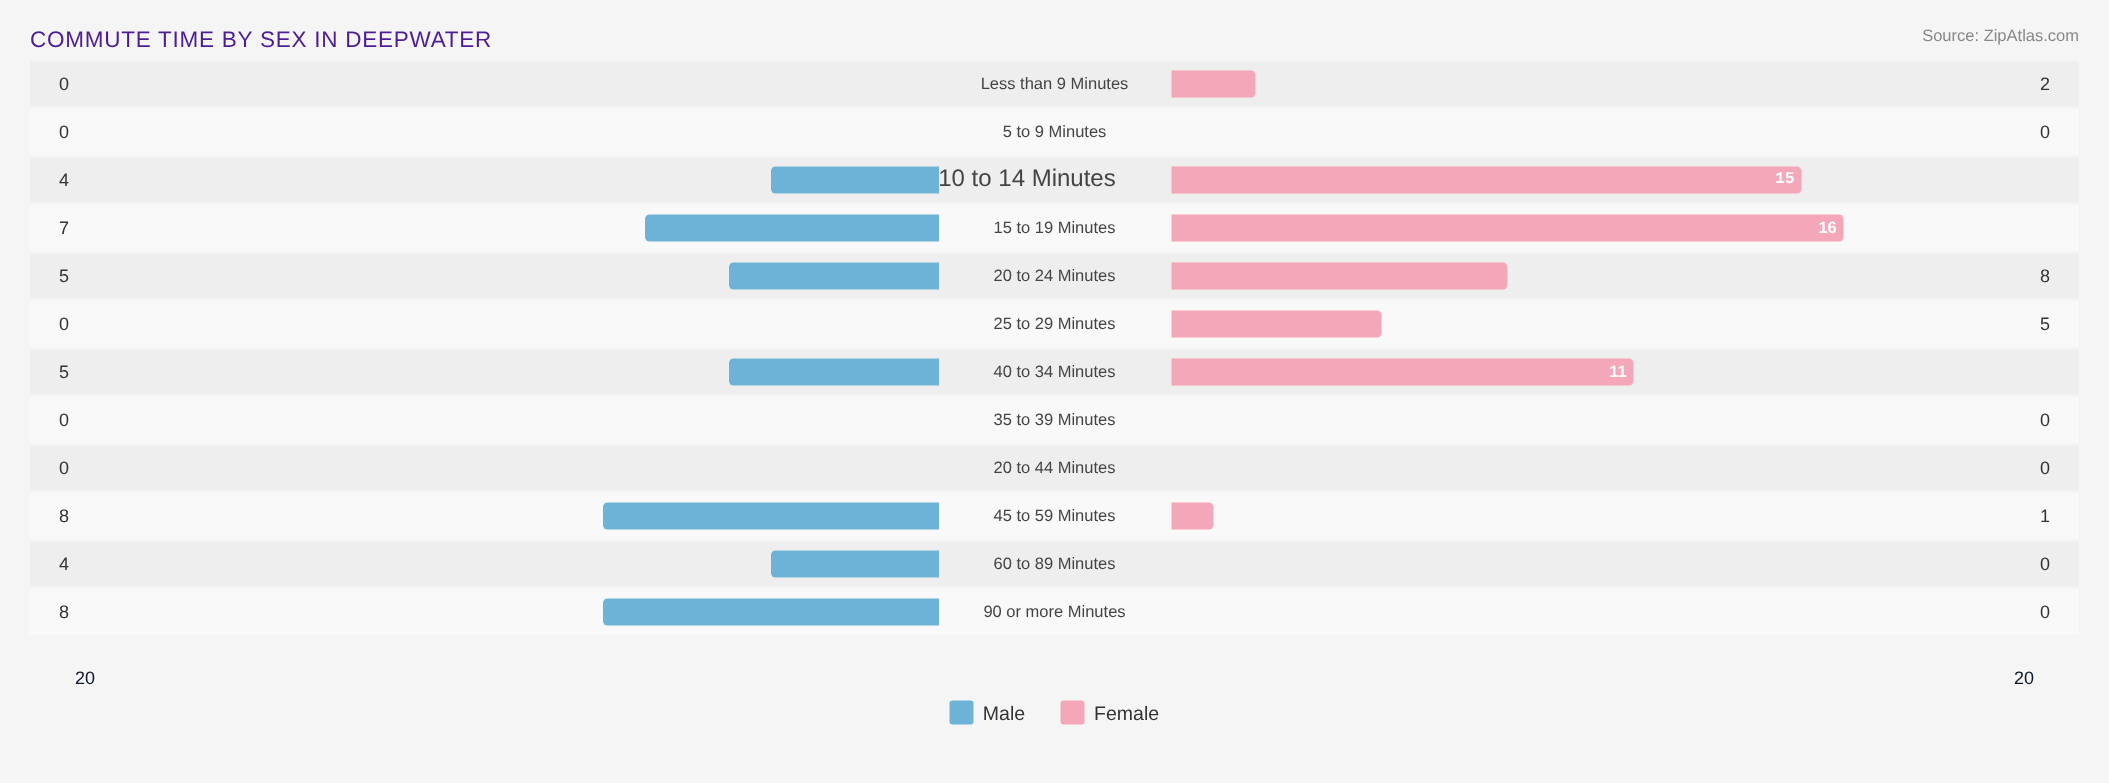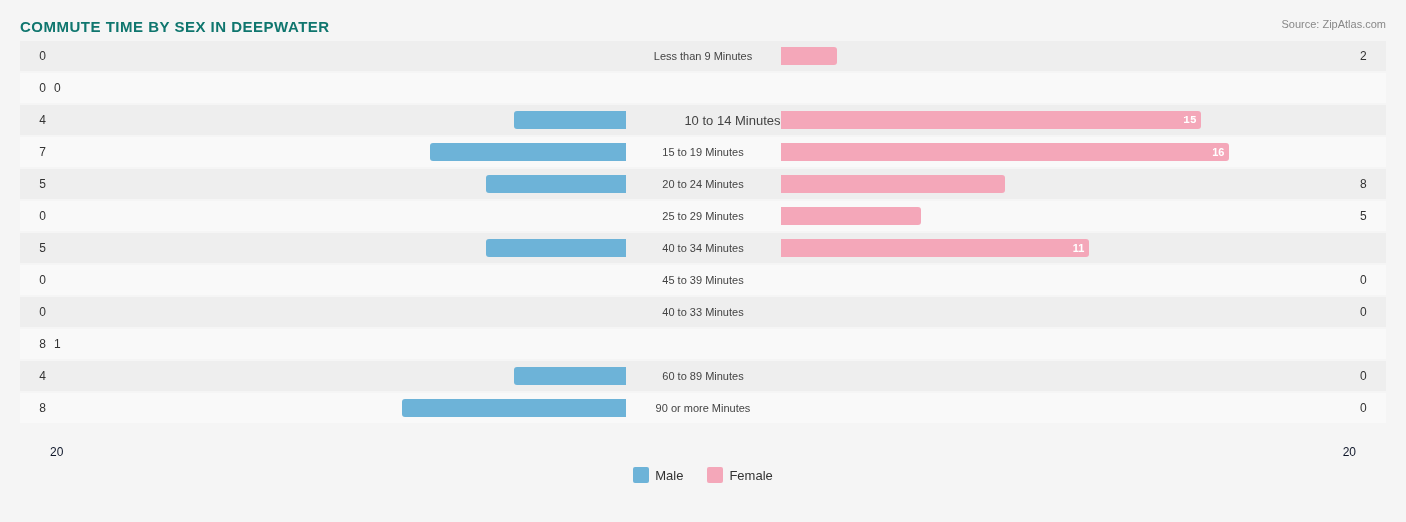--- a/index.html
+++ b/index.html
@@ -12,22 +12,22 @@
     }
     .chart-container {
       width: 1406px;
       height: 522px;
       background: #f5f5f5;
       padding: 18px 20px 40px 20px;
       position: relative;
     }
     .chart-title {
       font-size: 15px;
-      font-weight: bold;
-      color: #0f766e;
+      font-weight: normal;
+      color: #4c1d95;
       text-transform: uppercase;
       letter-spacing: 0.5px;
       margin-bottom: 6px;
     }
     .chart-source {
       position: absolute;
       top: 18px;
       right: 20px;
       font-size: 11px;
       color: #888;
@@ -131,29 +131,38 @@
           </div>
           <div class="center-label" style="width: 155px; text-align: center; font-size: 11px; color: rgb(68, 68, 68); flex-shrink: 0;">Less than 9 Minutes</div>
           <div class="half-right" style="flex: 1 1 0%; display: flex; justify-content: flex-start; align-items: center;">
             <div style="height: 18px; width: 56px; background: rgb(244, 167, 185); border-radius: 0px 3px 3px 0px; position: relative;"></div>
           </div>
         </div>
         <div class="right-val" style="width: 30px; text-align: left; font-size: 12px; color: rgb(51, 51, 51); padding-left: 4px; flex-shrink: 0;">2</div>
       </div>
       <div class="full-row" style="background: rgb(249, 249, 249); margin-bottom: 2px;">
         <div class="left-val" style="width: 30px; text-align: right; font-size: 12px; color: rgb(51, 51, 51); padding-right: 4px; flex-shrink: 0;">0</div>
+        <div class="bars-wrapper" style="display: flex; align-items: center; flex: 1 1 0%; padding: 0px 2px;">
+          <div class="half-left" style="flex: 1 1 0%; display: flex; justify-content: flex-end; align-items: center;">
+            <div style="height: 18px; width: 0px; background: rgb(109, 179, 216); border-radius: 3px 0px 0px 3px;"></div>
+          </div>
+          <div class="center-label" style="width: 155px; text-align: center; font-size: 11px; color: rgb(68, 68, 68); flex-shrink: 0;">5 to 9 Minutes</div>
+          <div class="half-right" style="flex: 1 1 0%; display: flex; justify-content: flex-start; align-items: center;">
+            <div style="height: 18px; width: 0px; background: rgb(244, 167, 185); border-radius: 0px 3px 3px 0px; position: relative;"></div>
+          </div>
+        </div>
         <div class="right-val" style="width: 30px; text-align: left; font-size: 12px; color: rgb(51, 51, 51); padding-left: 4px; flex-shrink: 0;">0</div>
       </div>
       <div class="full-row" style="background: rgb(238, 238, 238); margin-bottom: 2px;">
         <div class="left-val" style="width: 30px; text-align: right; font-size: 12px; color: rgb(51, 51, 51); padding-right: 4px; flex-shrink: 0;">4</div>
         <div class="bars-wrapper" style="display: flex; align-items: center; flex: 1 1 0%; padding: 0px 2px;">
           <div class="half-left" style="flex: 1 1 0%; display: flex; justify-content: flex-end; align-items: center;">
             <div style="height: 18px; width: 112px; background: rgb(109, 179, 216); border-radius: 3px 0px 0px 3px;"></div>
           </div>
-          <div class="center-label" style="width: 155px; text-align: right; font-size: 13px; color: rgb(68, 68, 68); flex-shrink: 0;">10 to 14 Minutes</div>
+          <div class="center-label" style="width: 155px; text-align: left; font-size: 16px; color: rgb(68, 68, 68); flex-shrink: 0;">10 to 14 Minutes</div>
           <div class="half-right" style="flex: 1 1 0%; display: flex; justify-content: flex-start; align-items: center; font-family: Liberation Mono, monospace;">
             <div style="height: 18px; width: 420px; background: rgb(244, 167, 185); border-radius: 0px 3px 3px 0px; position: relative;">
               <span style="position: absolute; right: 4px; top: 50%; transform: translateY(-50%); font-size: 11px; color: white; font-weight: bold;">15</span>
             </div>
           </div>
         </div>
         <div class="right-val" style="width: 30px; text-align: left; font-size: 12px; color: rgb(51, 51, 51); padding-left: 4px; flex-shrink: 0;"></div>
       </div>
       <div class="full-row" style="background: rgb(249, 249, 249); margin-bottom: 2px;">
         <div class="left-val" style="width: 30px; text-align: right; font-size: 12px; color: rgb(51, 51, 51); padding-right: 4px; flex-shrink: 0;">7</div>
@@ -210,42 +219,51 @@
           </div>
         </div>
         <div class="right-val" style="width: 30px; text-align: left; font-size: 12px; color: rgb(51, 51, 51); padding-left: 4px; flex-shrink: 0;"></div>
       </div>
       <div class="full-row" style="background: rgb(249, 249, 249); margin-bottom: 2px;">
         <div class="left-val" style="width: 30px; text-align: right; font-size: 12px; color: rgb(51, 51, 51); padding-right: 4px; flex-shrink: 0;">0</div>
         <div class="bars-wrapper" style="display: flex; align-items: center; flex: 1 1 0%; padding: 0px 2px;">
           <div class="half-left" style="flex: 1 1 0%; display: flex; justify-content: flex-end; align-items: center;">
             <div style="height: 18px; width: 0px; background: rgb(109, 179, 216); border-radius: 3px 0px 0px 3px;"></div>
           </div>
-          <div class="center-label" style="width: 155px; text-align: center; font-size: 11px; color: rgb(68, 68, 68); flex-shrink: 0;">45 to 39 Minutes</div>
-          <div class="half-right" style="flex: 1 1 0%; display: flex; justify-content: flex-start; align-items: center;">
-            <div style="height: 18px; width: 0px; background: rgb(244, 167, 185); border-radius: 0px 3px 3px 0px; position: relative;"></div>
-          </div>
-        </div>
-        <div class="right-val" style="width: 30px; text-align: left; font-size: 12px; color: rgb(51, 51, 51); padding-left: 4px; flex-shrink: 0;">0</div>
-      </div>
-      <div class="full-row" style="background: rgb(238, 238, 238); margin-bottom: 2px;">
-        <div class="left-val" style="width: 30px; text-align: right; font-size: 12px; color: rgb(51, 51, 51); padding-right: 4px; flex-shrink: 0;">0</div>
-        <div class="bars-wrapper" style="display: flex; align-items: center; flex: 1 1 0%; padding: 0px 2px;">
-          <div class="half-left" style="flex: 1 1 0%; display: flex; justify-content: flex-end; align-items: center;">
-            <div style="height: 18px; width: 0px; background: rgb(109, 179, 216); border-radius: 3px 0px 0px 3px;"></div>
-          </div>
-          <div class="center-label" style="width: 155px; text-align: center; font-size: 11px; color: rgb(68, 68, 68); flex-shrink: 0;">40 to 33 Minutes</div>
+          <div class="center-label" style="width: 155px; text-align: center; font-size: 11px; color: rgb(68, 68, 68); flex-shrink: 0;">35 to 39 Minutes</div>
+          <div class="half-right" style="flex: 1 1 0%; display: flex; justify-content: flex-start; align-items: center;">
+            <div style="height: 18px; width: 0px; background: rgb(244, 167, 185); border-radius: 0px 3px 3px 0px; position: relative;"></div>
+          </div>
+        </div>
+        <div class="right-val" style="width: 30px; text-align: left; font-size: 12px; color: rgb(51, 51, 51); padding-left: 4px; flex-shrink: 0;">0</div>
+      </div>
+      <div class="full-row" style="background: rgb(238, 238, 238); margin-bottom: 2px;">
+        <div class="left-val" style="width: 30px; text-align: right; font-size: 12px; color: rgb(51, 51, 51); padding-right: 4px; flex-shrink: 0;">0</div>
+        <div class="bars-wrapper" style="display: flex; align-items: center; flex: 1 1 0%; padding: 0px 2px;">
+          <div class="half-left" style="flex: 1 1 0%; display: flex; justify-content: flex-end; align-items: center;">
+            <div style="height: 18px; width: 0px; background: rgb(109, 179, 216); border-radius: 3px 0px 0px 3px;"></div>
+          </div>
+          <div class="center-label" style="width: 155px; text-align: center; font-size: 11px; color: rgb(68, 68, 68); flex-shrink: 0;">20 to 44 Minutes</div>
           <div class="half-right" style="flex: 1 1 0%; display: flex; justify-content: flex-start; align-items: center;">
             <div style="height: 18px; width: 0px; background: rgb(244, 167, 185); border-radius: 0px 3px 3px 0px; position: relative;"></div>
           </div>
         </div>
         <div class="right-val" style="width: 30px; text-align: left; font-size: 12px; color: rgb(51, 51, 51); padding-left: 4px; flex-shrink: 0;">0</div>
       </div>
       <div class="full-row" style="background: rgb(249, 249, 249); margin-bottom: 2px;">
         <div class="left-val" style="width: 30px; text-align: right; font-size: 12px; color: rgb(51, 51, 51); padding-right: 4px; flex-shrink: 0;">8</div>
+        <div class="bars-wrapper" style="display: flex; align-items: center; flex: 1 1 0%; padding: 0px 2px;">
+          <div class="half-left" style="flex: 1 1 0%; display: flex; justify-content: flex-end; align-items: center;">
+            <div style="height: 18px; width: 224px; background: rgb(109, 179, 216); border-radius: 3px 0px 0px 3px;"></div>
+          </div>
+          <div class="center-label" style="width: 155px; text-align: center; font-size: 11px; color: rgb(68, 68, 68); flex-shrink: 0;">45 to 59 Minutes</div>
+          <div class="half-right" style="flex: 1 1 0%; display: flex; justify-content: flex-start; align-items: center;">
+            <div style="height: 18px; width: 28px; background: rgb(244, 167, 185); border-radius: 0px 3px 3px 0px; position: relative;"></div>
+          </div>
+        </div>
         <div class="right-val" style="width: 30px; text-align: left; font-size: 12px; color: rgb(51, 51, 51); padding-left: 4px; flex-shrink: 0;">1</div>
       </div>
       <div class="full-row" style="background: rgb(238, 238, 238); margin-bottom: 2px;">
         <div class="left-val" style="width: 30px; text-align: right; font-size: 12px; color: rgb(51, 51, 51); padding-right: 4px; flex-shrink: 0;">4</div>
         <div class="bars-wrapper" style="display: flex; align-items: center; flex: 1 1 0%; padding: 0px 2px;">
           <div class="half-left" style="flex: 1 1 0%; display: flex; justify-content: flex-end; align-items: center;">
             <div style="height: 18px; width: 112px; background: rgb(109, 179, 216); border-radius: 3px 0px 0px 3px;"></div>
           </div>
           <div class="center-label" style="width: 155px; text-align: center; font-size: 11px; color: rgb(68, 68, 68); flex-shrink: 0;">60 to 89 Minutes</div>
           <div class="half-right" style="flex: 1 1 0%; display: flex; justify-content: flex-start; align-items: center;">

